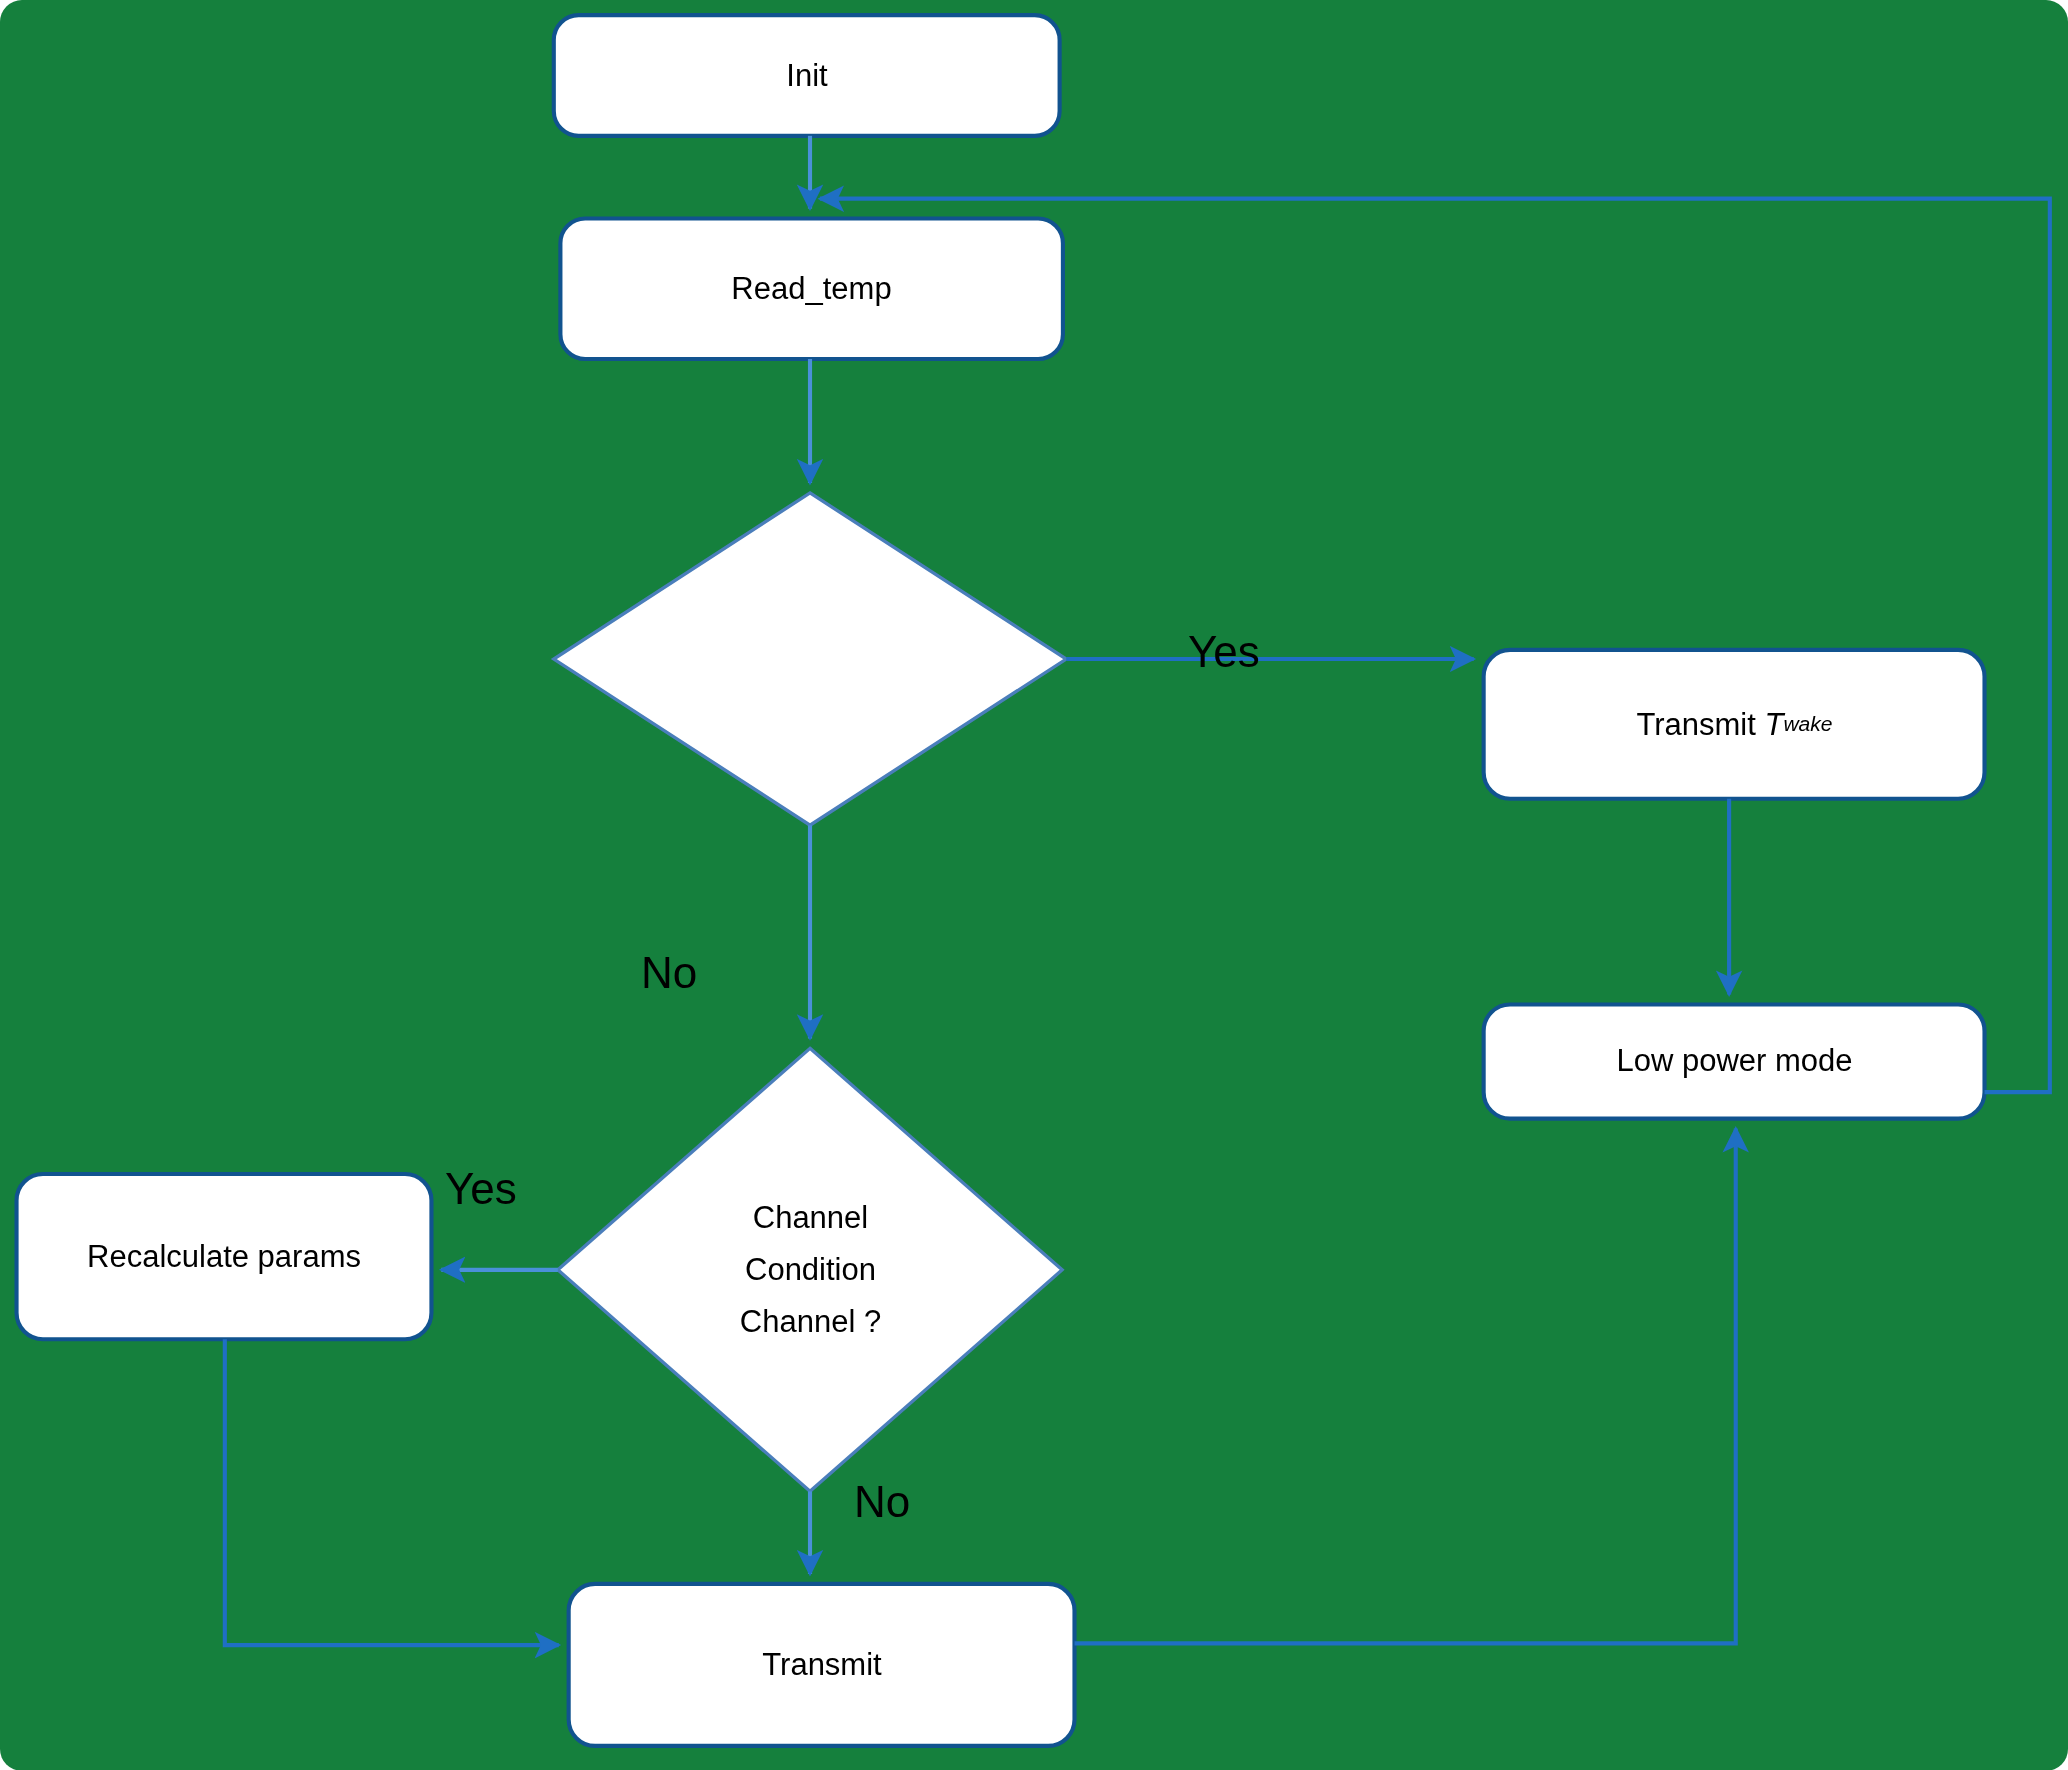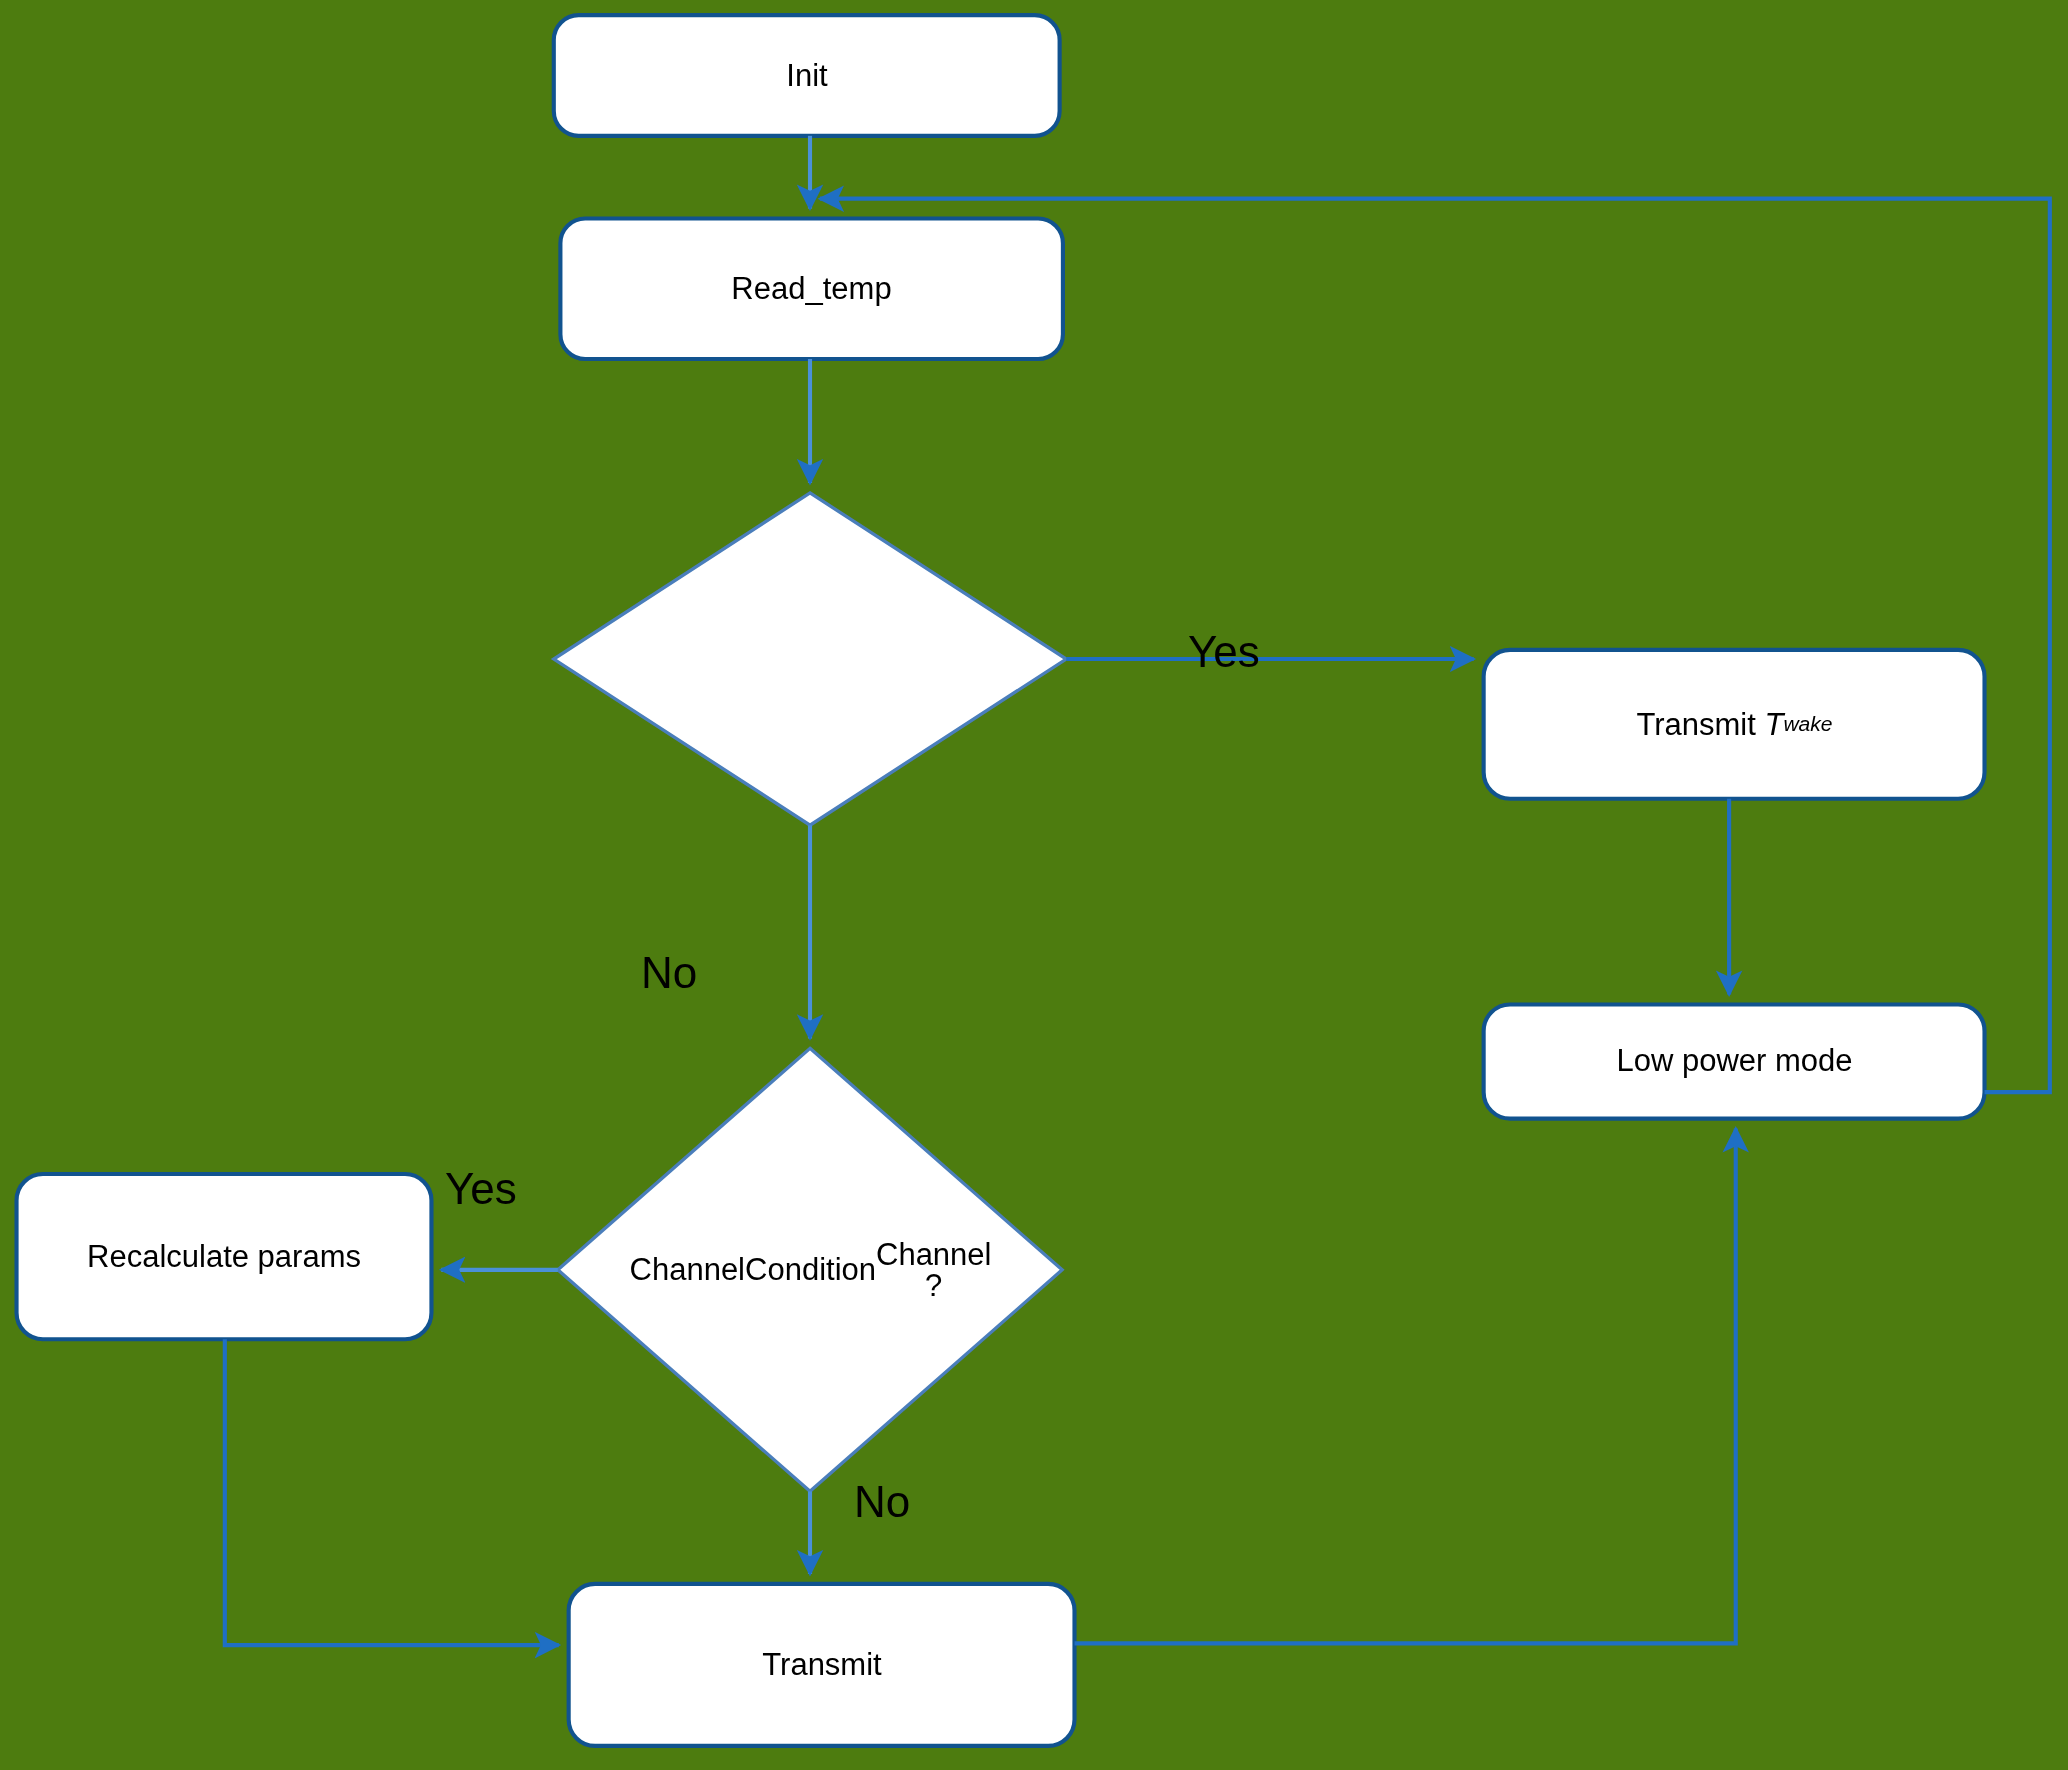--- a/index.html
+++ b/index.html
@@ -7,22 +7,23 @@
     padding: 0;
     background: #ffffff;
   }
   body {
     font-family: "Liberation Sans", sans-serif;
   }
   #canvas {
     position: relative;
     width: 2068px;
     height: 1771px;
-    background: #4d7c0f;
+    background: #15803d;
     overflow: hidden;
+    border-radius: 22px;
   }
   #flow-svg {
     position: absolute;
     left: 0;
     top: 0;
     width: 2068px;
     height: 1771px;
   }
   .node-label {
     position: absolute;
@@ -41,21 +42,21 @@
     position: absolute;
     color: #000000;
     font-family: "Liberation Sans", sans-serif;
     font-size: 44px;
     line-height: 1;
     white-space: pre;
   }
   .diamond-label {
     position: absolute;
     display: flex;
-    flex-direction: row;
+    flex-direction: column;
     align-items: center;
     justify-content: center;
     text-align: center;
     color: #000000;
     font-size: 31px;
     line-height: 1.0;
   }
   .diamond-label span { display: block; margin: 10.7px 0; }
   .sub {
     font-size: 0.68em;

